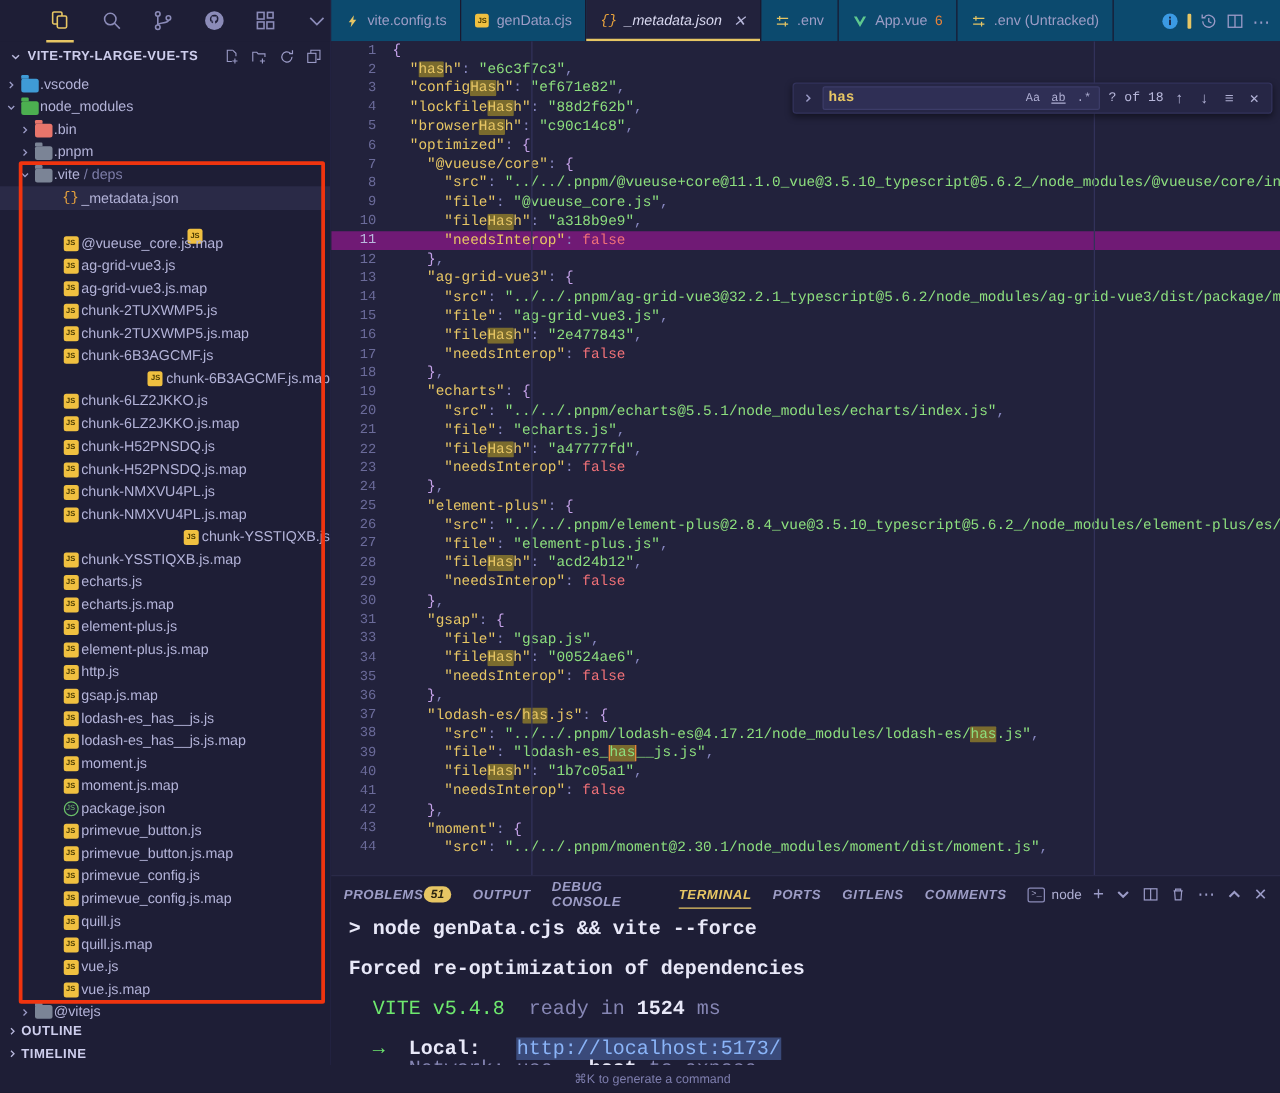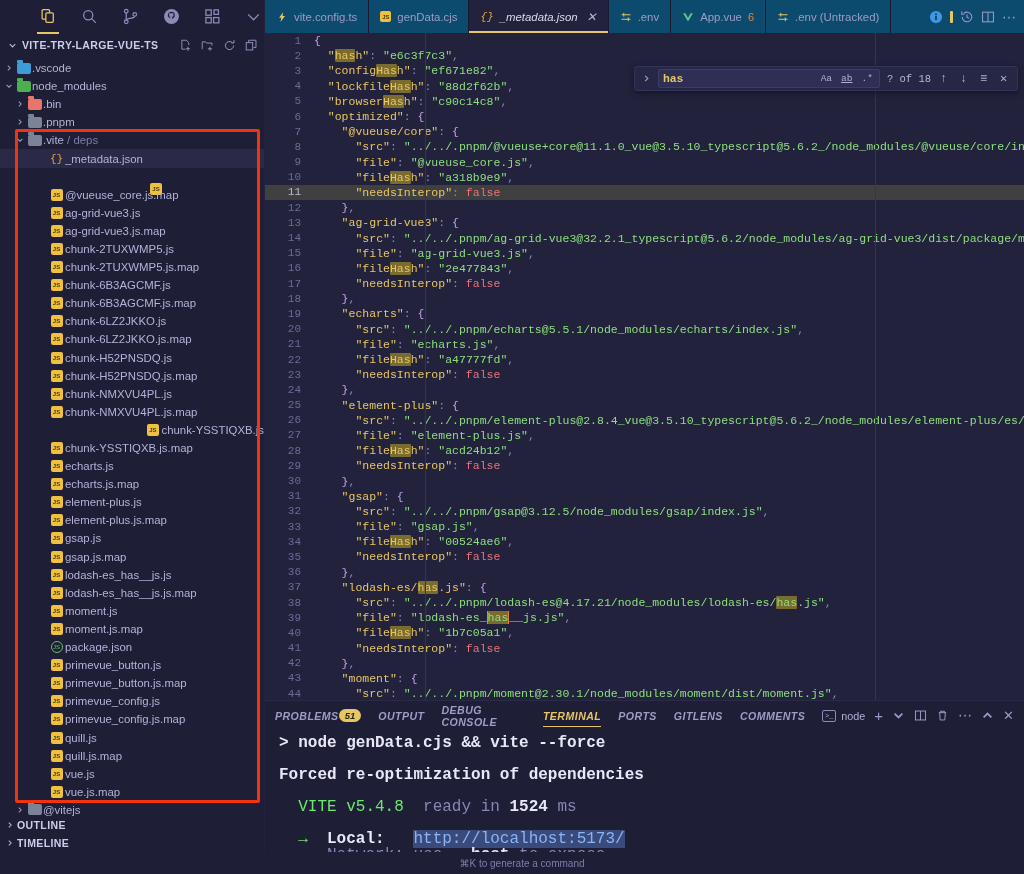--- a/index.html
+++ b/index.html
@@ -100,21 +100,21 @@
   .fopts { display: flex; align-items: center; gap: 5px; color: #b0b0d4; font-size: 9.5px; }
   .fopt { padding: 1px 2px; border-radius: 2px; }
   .fcount { font-size: 10.5px; color: #b7b7da; white-space: nowrap; margin-left: 2px; }
   .fbtn { color: #b0b0d4; font-size: 12px; display:flex; align-items:center; justify-content:center;
           width: 15px; }
 
   
   .editor { flex: 1; position: relative; overflow: hidden; background: #22223c;
             font-family: "Liberation Mono", monospace; font-size: 11.5px; }
   .codeline { height: 15.2px; display: flex; align-items: center; white-space: pre; }
-  .codeline.cur { background: #404040; }
+  .codeline.cur { background: #701a75; }
   .ln { width: 36px; text-align: right; padding-right: 13px; color: #6b6b9a; flex: 0 0 49px;
         font-size: 11px; }
   .codeline.cur .ln { color: #b9b9dd; }
   .ctext { flex: 1; overflow: hidden; }
   .k { color: #e7c664; }           
   .s { color: #8ddf7e; }           
   .p { color: #c4a1e8; }           
   .b { color: #f07178; }           
   .pn { color: #8888c0; }          
   .dot { color: #3b3b60; }         
@@ -348,21 +348,21 @@
             </span>
             <span class="lbl">chunk-2TUXWMP5.js.map</span>
           </div>
           <div class="row" style="padding-left: 35px;">
             <span class="tw"></span>
             <span class="ico">
               <span class="sq js">JS</span>
             </span>
             <span class="lbl">chunk-6B3AGCMF.js</span>
           </div>
-          <div class="row" style="padding-left: 35px;">
+          <div class="row" style="padding-left: 17px; justify-content: flex-end;">
             <span class="tw"></span>
             <span class="ico">
               <span class="sq map">JS</span>
             </span>
             <span class="lbl">chunk-6B3AGCMF.js.map</span>
           </div>
           <div class="row" style="padding-left: 35px;">
             <span class="tw"></span>
             <span class="ico">
               <span class="sq js">JS</span>
@@ -444,21 +444,21 @@
             <span class="ico">
               <span class="sq map">JS</span>
             </span>
             <span class="lbl">element-plus.js.map</span>
           </div>
           <div class="row" style="padding-left: 35px;">
             <span class="tw"></span>
             <span class="ico">
               <span class="sq js">JS</span>
             </span>
-            <span class="lbl">gsap.js</span>
+            <span class="lbl">http.js</span>
           </div>
           <div class="row" style="padding-left: 35px;">
             <span class="tw"></span>
             <span class="ico">
               <span class="sq map">JS</span>
             </span>
             <span class="lbl">gsap.js.map</span>
           </div>
           <div class="row" style="padding-left: 35px;">
             <span class="tw"></span>
@@ -717,21 +717,20 @@
             <div class="codeline"><span class="ln">22</span><span class="ctext"><span class="dot">      </span><span class="k">"file</span><span class="k hl">Has</span><span class="k">h"</span><span class="pn">: </span><span class="s">"a47777fd"</span><span class="pn">,</span></span></div>
             <div class="codeline"><span class="ln">23</span><span class="ctext"><span class="dot">      </span><span class="k">"needsInterop"</span><span class="pn">: </span><span class="b">false</span></span></div>
             <div class="codeline"><span class="ln">24</span><span class="ctext"><span class="dot">    </span><span class="p">}</span><span class="pn">,</span></span></div>
             <div class="codeline"><span class="ln">25</span><span class="ctext"><span class="dot">    </span><span class="k">"element-plus"</span><span class="pn">: </span><span class="p">{</span></span></div>
             <div class="codeline"><span class="ln">26</span><span class="ctext"><span class="dot">      </span><span class="k">"src"</span><span class="pn">: </span><span class="s">"../../.pnpm/element-plus@2.8.4_vue@3.5.10_typescript@5.6.2_/node_modules/element-plus/es/index.mjs"</span></span></div>
             <div class="codeline"><span class="ln">27</span><span class="ctext"><span class="dot">      </span><span class="k">"file"</span><span class="pn">: </span><span class="s">"element-plus.js"</span><span class="pn">,</span></span></div>
             <div class="codeline"><span class="ln">28</span><span class="ctext"><span class="dot">      </span><span class="k">"file</span><span class="k hl">Has</span><span class="k">h"</span><span class="pn">: </span><span class="s">"acd24b12"</span><span class="pn">,</span></span></div>
             <div class="codeline"><span class="ln">29</span><span class="ctext"><span class="dot">      </span><span class="k">"needsInterop"</span><span class="pn">: </span><span class="b">false</span></span></div>
             <div class="codeline"><span class="ln">30</span><span class="ctext"><span class="dot">    </span><span class="p">}</span><span class="pn">,</span></span></div>
             <div class="codeline"><span class="ln">31</span><span class="ctext"><span class="dot">    </span><span class="k">"gsap"</span><span class="pn">: </span><span class="p">{</span></span></div>
-            <div class="codeline"><span class="ln">32</span><span class="ctext"><span class="dot">      </span><span class="k">"src"</span><span class="pn">: </span><span class="s">"../../.pnpm/gsap@3.12.5/node_modules/gsap/index.js"</span><span class="pn">,</span></span></div>
             <div class="codeline"><span class="ln">33</span><span class="ctext"><span class="dot">      </span><span class="k">"file"</span><span class="pn">: </span><span class="s">"gsap.js"</span><span class="pn">,</span></span></div>
             <div class="codeline"><span class="ln">34</span><span class="ctext"><span class="dot">      </span><span class="k">"file</span><span class="k hl">Has</span><span class="k">h"</span><span class="pn">: </span><span class="s">"00524ae6"</span><span class="pn">,</span></span></div>
             <div class="codeline"><span class="ln">35</span><span class="ctext"><span class="dot">      </span><span class="k">"needsInterop"</span><span class="pn">: </span><span class="b">false</span></span></div>
             <div class="codeline"><span class="ln">36</span><span class="ctext"><span class="dot">    </span><span class="p">}</span><span class="pn">,</span></span></div>
             <div class="codeline"><span class="ln">37</span><span class="ctext"><span class="dot">    </span><span class="k">"lodash-es/</span><span class="k hl">has</span><span class="k">.js"</span><span class="pn">: </span><span class="p">{</span></span></div>
             <div class="codeline"><span class="ln">38</span><span class="ctext"><span class="dot">      </span><span class="k">"src"</span><span class="pn">: </span><span class="s">"../../.pnpm/lodash-es@4.17.21/node_modules/lodash-es/</span><span class="s hl">has</span><span class="s">.js"</span><span class="pn">,</span></span></div>
             <div class="codeline"><span class="ln">39</span><span class="ctext"><span class="dot">      </span><span class="k">"file"</span><span class="pn">: </span><span class="s">"lodash-es_</span><span class="s hl-cur">has</span><span class="s">__js.js"</span><span class="pn">,</span></span></div>
             <div class="codeline"><span class="ln">40</span><span class="ctext"><span class="dot">      </span><span class="k">"file</span><span class="k hl">Has</span><span class="k">h"</span><span class="pn">: </span><span class="s">"1b7c05a1"</span><span class="pn">,</span></span></div>
             <div class="codeline"><span class="ln">41</span><span class="ctext"><span class="dot">      </span><span class="k">"needsInterop"</span><span class="pn">: </span><span class="b">false</span></span></div>
             <div class="codeline"><span class="ln">42</span><span class="ctext"><span class="dot">    </span><span class="p">}</span><span class="pn">,</span></span></div>

